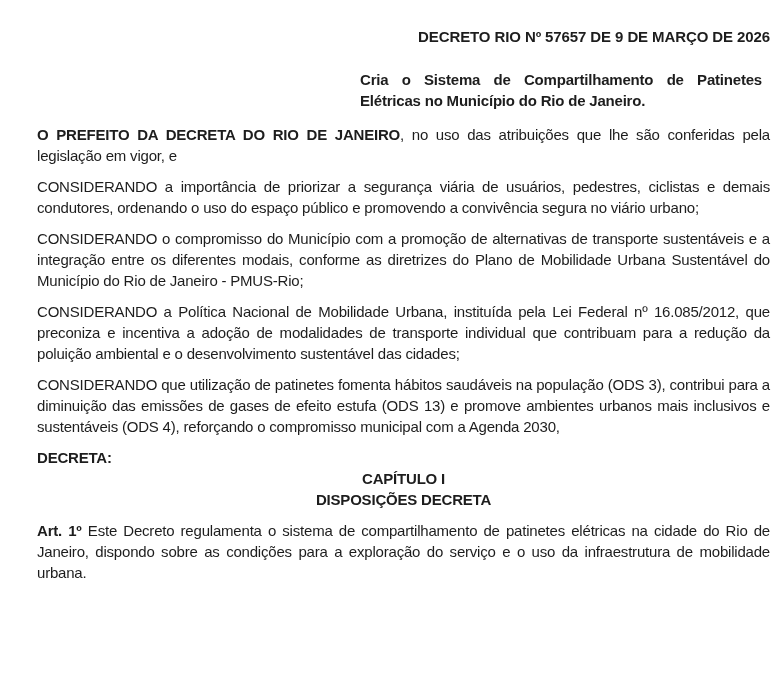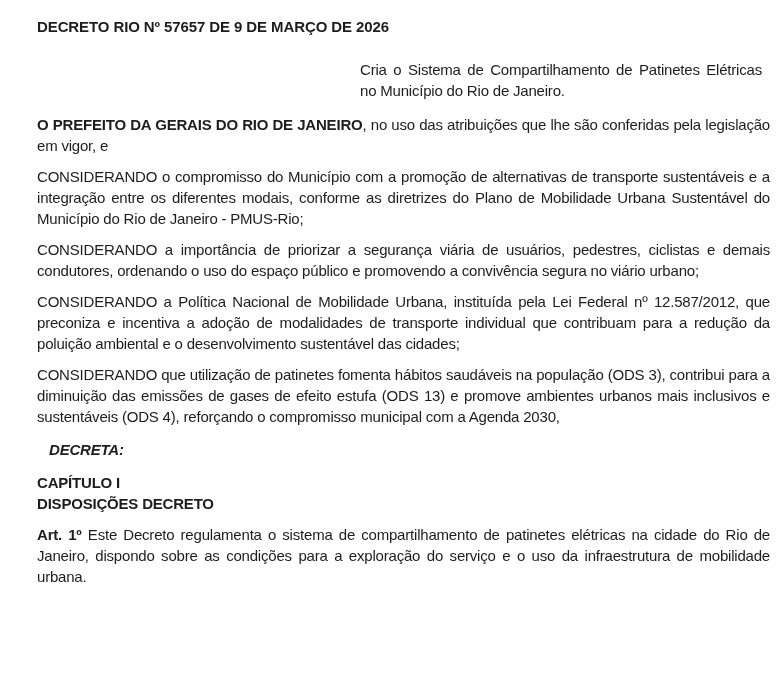--- a/index.html
+++ b/index.html
@@ -18,72 +18,72 @@
     font-size: 15px;
     line-height: 21px;
     letter-spacing: -0.2px;
     padding: 14px 11px 12px 37px;
     text-align: justify;
     hyphens: auto;
     -webkit-hyphens: auto;
   }
   .doc-title {
     font-weight: 700;
-    text-align: left;
+    text-align: right;
     letter-spacing: -0.1px;
-    margin: 2px 0 22px 0;
+    margin: 12px 0 22px 0;
     hyphens: none;
   }
   .ementa {
-    font-weight: 400;
+    font-weight: 700;
     margin: 8px 8px 13px 323px;
     text-align: justify;
   }
   .para {
     margin: 0 0 10px 0;
   }
   .decreta {
     font-weight: 700;
-    margin: 12px;
+    margin: 0;
     text-align: left;
-    font-style: italic;
   }
   .chapter {
     font-weight: 700;
+    text-align: center;
     margin: 0 0 10px 0;
     hyphens: none;
   }
   .article {
     margin-bottom: 0;
   }
   strong { font-weight: 700; }
 </style>
 </head>
 <body>
 
 <div class="page">
 
   <div class="doc-title">DECRETO RIO Nº 57657 DE 9 DE MARÇO DE 2026</div>
 
   <div class="ementa">Cria o Sistema de Compartilhamento de Patinetes Elétricas no Município do Rio de Janeiro.</div>
 
-  <p class="para"><strong>O PREFEITO DA GERAIS DO RIO DE JANEIRO</strong><span>, no uso das atribuições que lhe são conferidas pela legislação em vigor, e</span></p>
+  <p class="para"><strong>O PREFEITO DA DECRETA DO RIO DE JANEIRO</strong><span>, no uso das atribuições que lhe são conferidas pela legislação em vigor, e</span></p>
 
+
+  <p class="para">CONSIDERANDO a importância de priorizar a segurança viária de usuários, pedestres, ciclistas e demais condutores, ordenando o uso do espaço público e promovendo a convivência segura no viário urbano;</p>
 
   <p class="para">CONSIDERANDO o compromisso do Município com a promoção de alternativas de transporte sustentáveis e a integração entre os diferentes modais, conforme as diretrizes do Plano de Mobilidade Urbana Sustentável do Município do Rio de Janeiro - PMUS-Rio;</p>
 
-  <p class="para">CONSIDERANDO a importância de priorizar a segurança viária de usuários, pedestres, ciclistas e demais condutores, ordenando o uso do espaço público e promovendo a convivência segura no viário urbano;</p>
 
-
-  <p class="para">CONSIDERANDO a Política Nacional de Mobilidade Urbana, instituída pela Lei Federal nº 12.587/2012, que preconiza e incentiva a adoção de modalidades de transporte individual que contribuam para a redução da poluição ambiental e o desenvolvimento sustentável das cidades;</p>
+  <p class="para">CONSIDERANDO a Política Nacional de Mobilidade Urbana, instituída pela Lei Federal nº 16.085/2012, que preconiza e incentiva a adoção de modalidades de transporte individual que contribuam para a redução da poluição ambiental e o desenvolvimento sustentável das cidades;</p>
 
   <p class="para">CONSIDERANDO que utilização de patinetes fomenta hábitos saudáveis na população (ODS 3), contribui para a diminuição das emissões de gases de efeito estufa (ODS 13) e promove ambientes urbanos mais inclusivos e sustentáveis (ODS 4), reforçando o compromisso municipal com a Agenda 2030,</p>
 
   <p class="decreta">DECRETA:</p>
 
   <div class="chapter">
     <div>CAPÍTULO I</div>
-    <div>DISPOSIÇÕES DECRETO</div>
+    <div>DISPOSIÇÕES DECRETA</div>
   </div>
 
   <p class="para article"><strong>Art. 1º</strong><span> Este Decreto regulamenta o sistema de compartilhamento de patinetes elétricas na cidade do Rio de Janeiro, dispondo sobre as condições para a exploração do serviço e o uso da infraestrutura de mobilidade urbana.</span></p>
 
 </div>
 
 </body></html>

